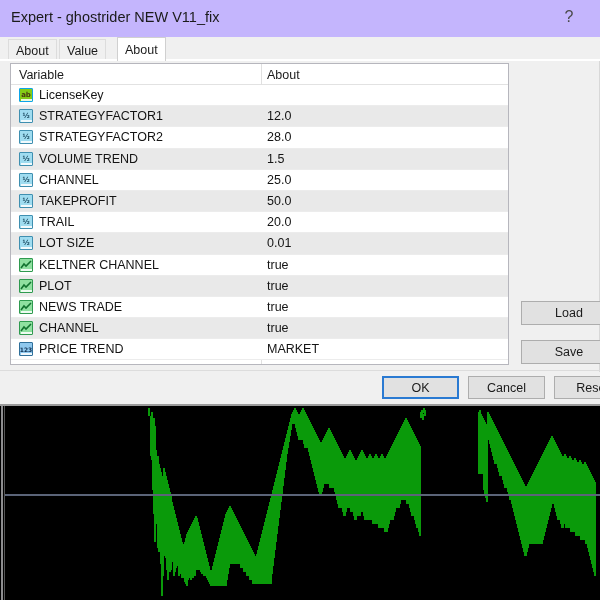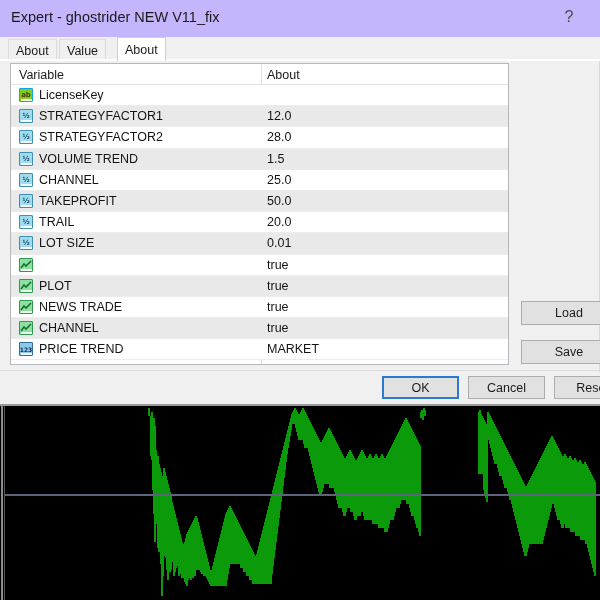--- a/index.html
+++ b/index.html
@@ -694,20 +694,21 @@
             <div class="cell-val">0.01</div>
           </div>
           <div class="row even">
             <div class="cell-var">
               <span class="icon bool">
                 <svg viewBox="0 0 12 10">
                   <polyline points="1,8 4,4 6,6 11,1" fill="none" stroke="#12722f" stroke-width="1.6"></polyline>
                 </svg>
                 <span class="nub"></span>
               </span>
+              <span class="var-label">KELTNER CHANNEL</span>
             </div>
             <div class="cell-val">true</div>
           </div>
           <div class="row odd">
             <div class="cell-var">
               <span class="icon bool">
                 <svg viewBox="0 0 12 10">
                   <polyline points="1,8 4,4 6,6 11,1" fill="none" stroke="#12722f" stroke-width="1.6"></polyline>
                 </svg>
                 <span class="nub"></span>

